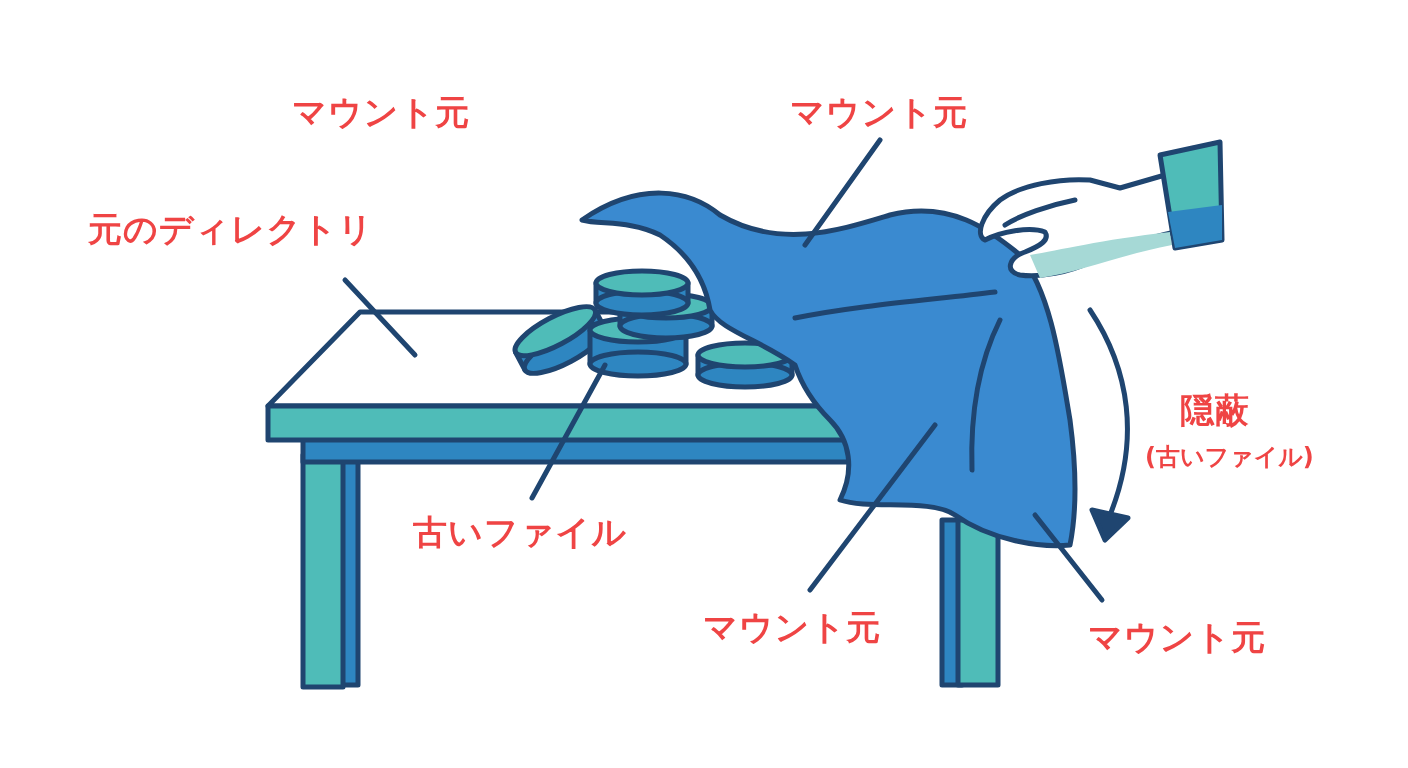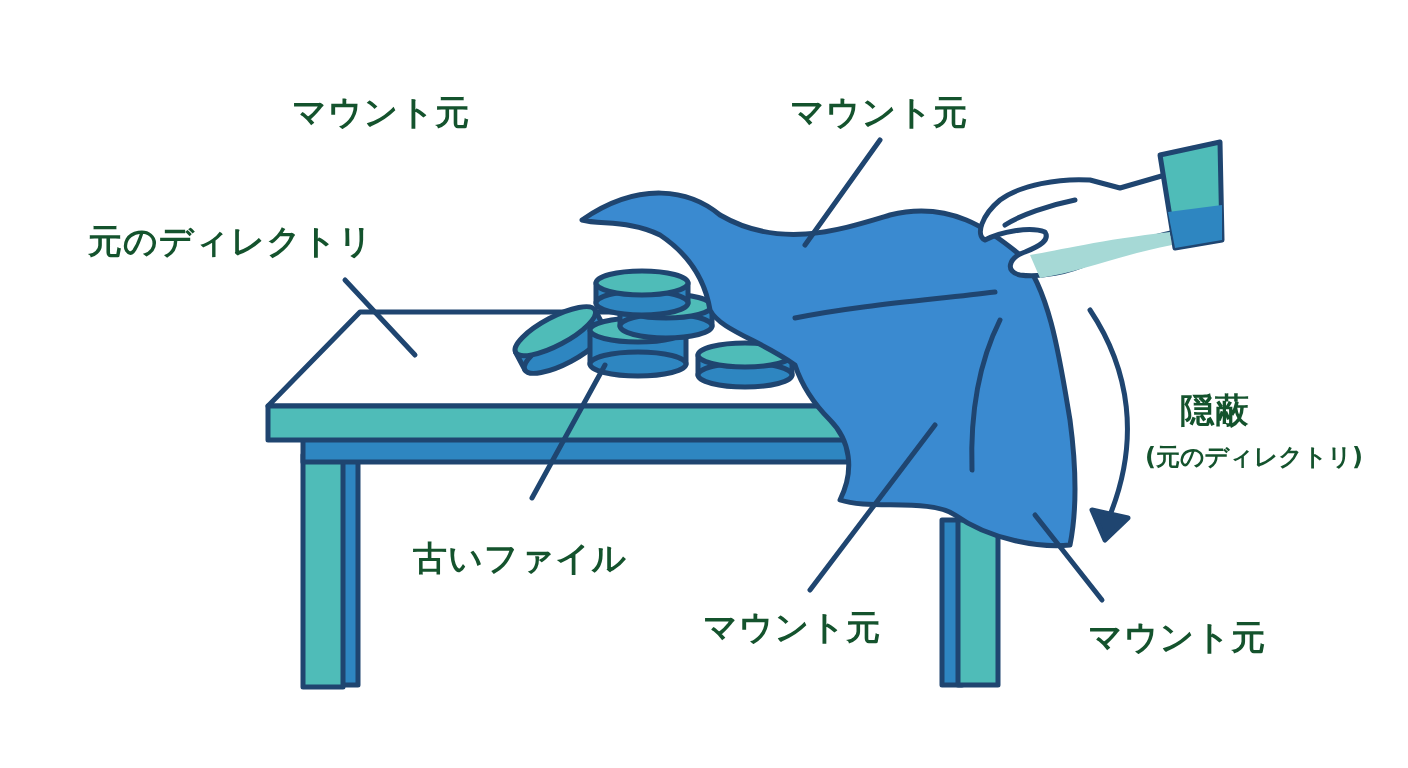--- a/index.html
+++ b/index.html
@@ -2,21 +2,21 @@
 <html><head>
 <meta charset="utf-8">
 <style>
   html, body { margin: 0; padding: 0; background: #ffffff; }
   body { width: 1408px; height: 768px; position: relative; overflow: hidden; }
   #scene { position: absolute; left: 0; top: 0; width: 1408px; height: 768px; }
   .lbl {
     position: absolute;
     font-family: "DejaVu Sans", "Liberation Sans", sans-serif;
     font-weight: bold;
-    color: #14532d;
+    color: #ef4444;
     white-space: nowrap;
     line-height: 1;
   }
   .big { font-size: 34px; letter-spacing: 1px; }
   .mid { font-size: 24px; }
 </style>
 </head>
 <body>
 
 <svg id="scene" viewBox="0 0 1408 768" xmlns="http://www.w3.org/2000/svg">
@@ -108,18 +108,18 @@
 
     <g>
       <path d="M1090,310 C1130,370 1140,440 1110,515" fill="none"></path>
       <polygon points="1092,510 1128,518 1105,540" fill="#1f4570"></polygon>
     </g>
   </g>
 </svg>
 
 <div class="lbl big" style="left:292px; top:95px;">マウント元</div>
 <div class="lbl big" style="left:790px; top:95px;">マウント元</div>
-<div class="lbl big" style="left:88px; top:224px;">元のディレクトリ</div>
-<div class="lbl big" style="left:413px; top:515px;margin-top:26px;">古いファイル</div>
+<div class="lbl big" style="left:88px; top:212px;">元のディレクトリ</div>
+<div class="lbl big" style="left:413px; top:515px;">古いファイル</div>
 <div class="lbl big" style="left:1148px; top:393px;margin-left:32px;">隠蔽</div>
-<div class="lbl mid" style="left:1145px; top:445px;">(元のディレクトリ)</div>
+<div class="lbl mid" style="left:1145px; top:445px;">(古いファイル)</div>
 <div class="lbl big" style="left:703px; top:610px;">マウント元</div>
 <div class="lbl big" style="left:1088px; top:620px;">マウント元</div>
 
 </body></html>

